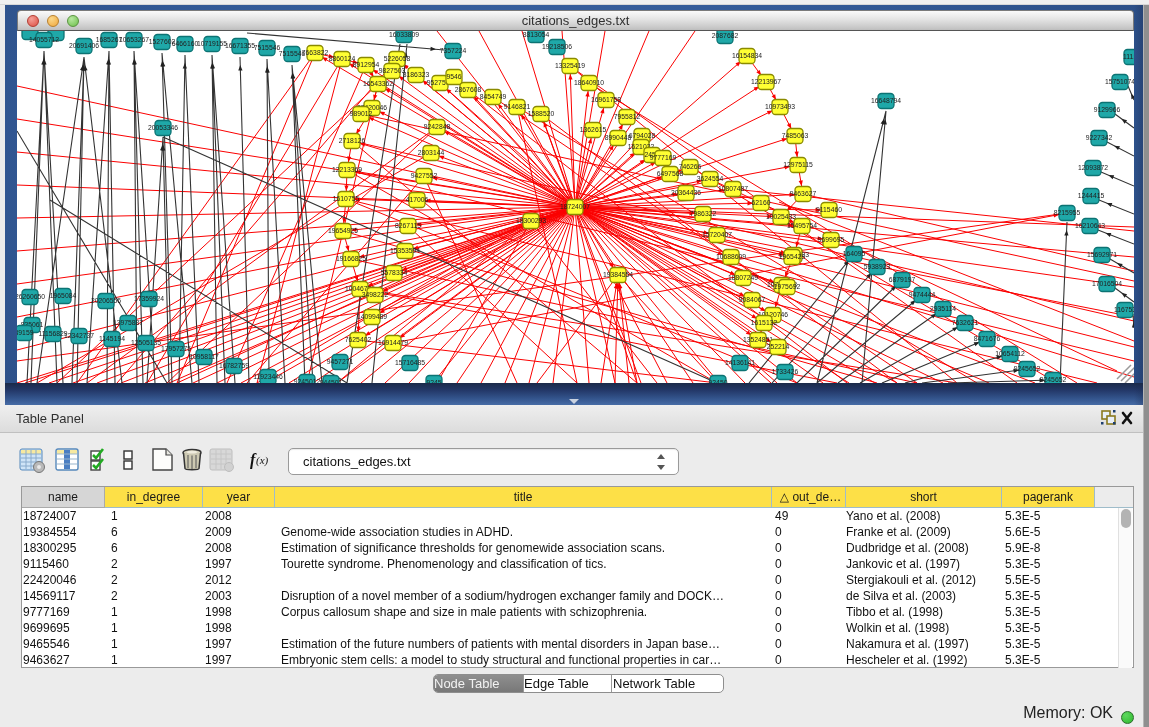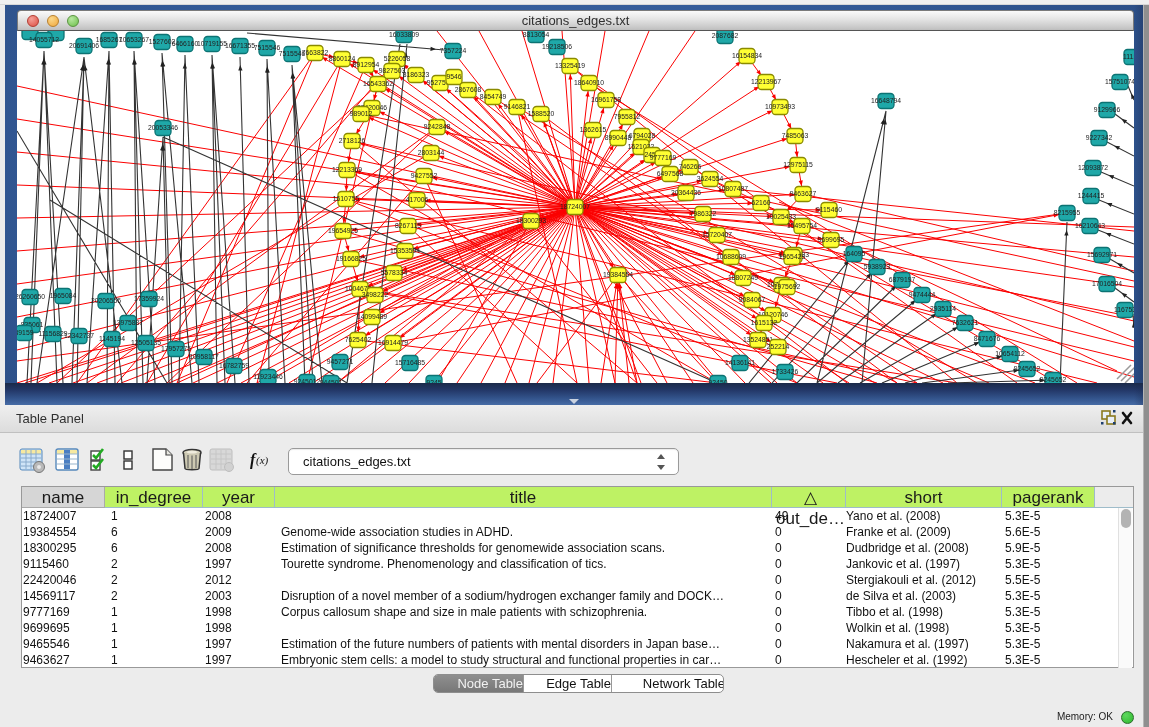--- a/index.html
+++ b/index.html
@@ -19,23 +19,23 @@
 #tpanel{position:absolute;left:0;top:405px;width:1149px;height:322px;background:#ececec}
 #tpbar{position:absolute;left:0;top:0;width:1149px;height:28px;
  background:linear-gradient(#efefef,#dcdcdc);border-bottom:1px solid #c0c0c0;padding-left:35px;}
 #tpbar span{position:absolute;left:16px;top:6px;font-size:13px;color:#303030}
 #toolbar{position:absolute;left:0;top:28px;width:1149px;height:53px}
 #dropdown{position:absolute;left:288px;top:15px;width:391px;height:27px;background:#fff;
  border:1px solid #9a9a9a;border-radius:5px;font-size:13px;color:#111;line-height:25px;
  padding-left:14px;box-shadow:inset 0 1px 1px rgba(0,0,0,0.08)}
 #table{position:absolute;left:21px;top:81px;width:1113px;height:182px;background:#fff;
  border:1px solid #999}
-#thead{position:absolute;left:0;top:0;width:1111px;height:21px;background:#ececec;font-size:17px}
+#thead{position:absolute;left:0;top:0;width:1111px;height:21px;background:#ececec;font-size:12px}
 #thead span{position:absolute;top:0;height:21px;line-height:21px;text-align:center;
- background:#bef264;border-right:1px solid #9ebcca;border-bottom:1px solid #9ebcca;color:#1a1a1a}
+ background:#fde047;border-right:1px solid #9ebcca;border-bottom:1px solid #9ebcca;color:#1a1a1a}
 #thead .h0{left:0;width:83px;background:#d6d6d6;border-right:1px solid #aaa;border-bottom:1px solid #aaa}
 #thead .h1{left:83px;width:98px}
 #thead .h2{left:181px;width:72px}
 #thead .h3{left:253px;width:497px}
 #thead .h4{left:750px;width:74px;text-align:center;padding-left:4px}
 #thead .h5{left:824px;width:156px}
 #thead .h6{left:980px;width:93px}
 #thead .h7{left:1073px;width:38px;background:#ececec;border-right:none}
 #tbody{position:absolute;left:0;top:21px;width:1111px;height:160px;overflow:hidden;font-size:12px;color:#111}
 .tr{position:relative;height:16px;line-height:16px;white-space:nowrap}
@@ -44,25 +44,25 @@
 .c1{left:89px;width:90px}
 .c2{left:183px;width:68px}
 .c3{left:259px;width:489px}
 .c4{left:753px;width:70px}
 .c5{left:824px;width:156px;text-align:left}
 .c6{left:983px;width:90px}
 #vscroll{position:absolute;right:1px;top:21px;width:14px;height:160px;background:#fafafa;border-left:1px solid #e0e0e0}
 #vthumb{position:absolute;left:2px;top:1px;width:10px;height:19px;background:#b3b3b3;border-radius:5px}
 #tabs{position:absolute;left:433px;top:269px;width:291px;height:19px;background:#fff;
  border:1px solid #8e8e8e;border-radius:5px;font-size:13px;overflow:hidden}
-#tabs span{position:absolute;top:0;height:19px;line-height:18px;text-align:right;color:#111}
+#tabs span{position:absolute;top:0;height:19px;line-height:18px;text-align:left;color:#111}
 #tabs .t0{left:0;width:89px;background:linear-gradient(#8f8f8f,#757575);color:#f2f2f2}
 #tabs .t1{left:89px;width:89px;border-left:1px solid #999;border-right:1px solid #999}
 #tabs .t2{left:179px;width:112px}
-#status{position:absolute;right:36px;bottom:5px;font-size:10px;color:#222}
+#status{position:absolute;right:36px;bottom:5px;font-size:16px;color:#222}
 #memdot{position:absolute;right:15px;bottom:3px;width:13px;height:13px;border-radius:50%;
  background:radial-gradient(circle at 35% 30%,#5fd85f,#2db82d);border:1.5px solid #2a6b2a}
 #rstrip{position:absolute;right:0;top:5px;width:6px;height:722px;background:#8f8f8f;border-left:1px solid #b5b5b5;z-index:9}
 #tstrip{position:absolute;left:0;top:0;width:1149px;height:5px;background:#f0f0f0;border-bottom:1px solid #d8d8d8}
 #lstrip{position:absolute;left:0;top:5px;width:5px;height:400px;background:#ececec}
 </style></head><body>
 <div id="app">
  <div id="desktop">
   <div id="bandbottom"></div>
       <div id="bandright"></div>
@@ -602,21 +602,21 @@
             <span class="c5">Franke et al. (2009)</span>
             <span class="c6">5.6E-5</span>
           </div>
 <div class="tr">
             <span class="c0">18300295</span>
             <span class="c1">6</span>
             <span class="c2">2008</span>
             <span class="c3">Estimation of significance thresholds for genomewide association scans.</span>
             <span class="c4">0</span>
             <span class="c5">Dudbridge et al. (2008)</span>
-            <span class="c6">5.9E-5</span>
+            <span class="c6">5.9E-8</span>
           </div>
 <div class="tr">
             <span class="c0">9115460</span>
             <span class="c1">2</span>
             <span class="c2">1997</span>
             <span class="c3">Tourette syndrome. Phenomenology and classification of tics.</span>
             <span class="c4">0</span>
             <span class="c5">Jankovic et al. (1997)</span>
             <span class="c6">5.3E-5</span>
           </div>

